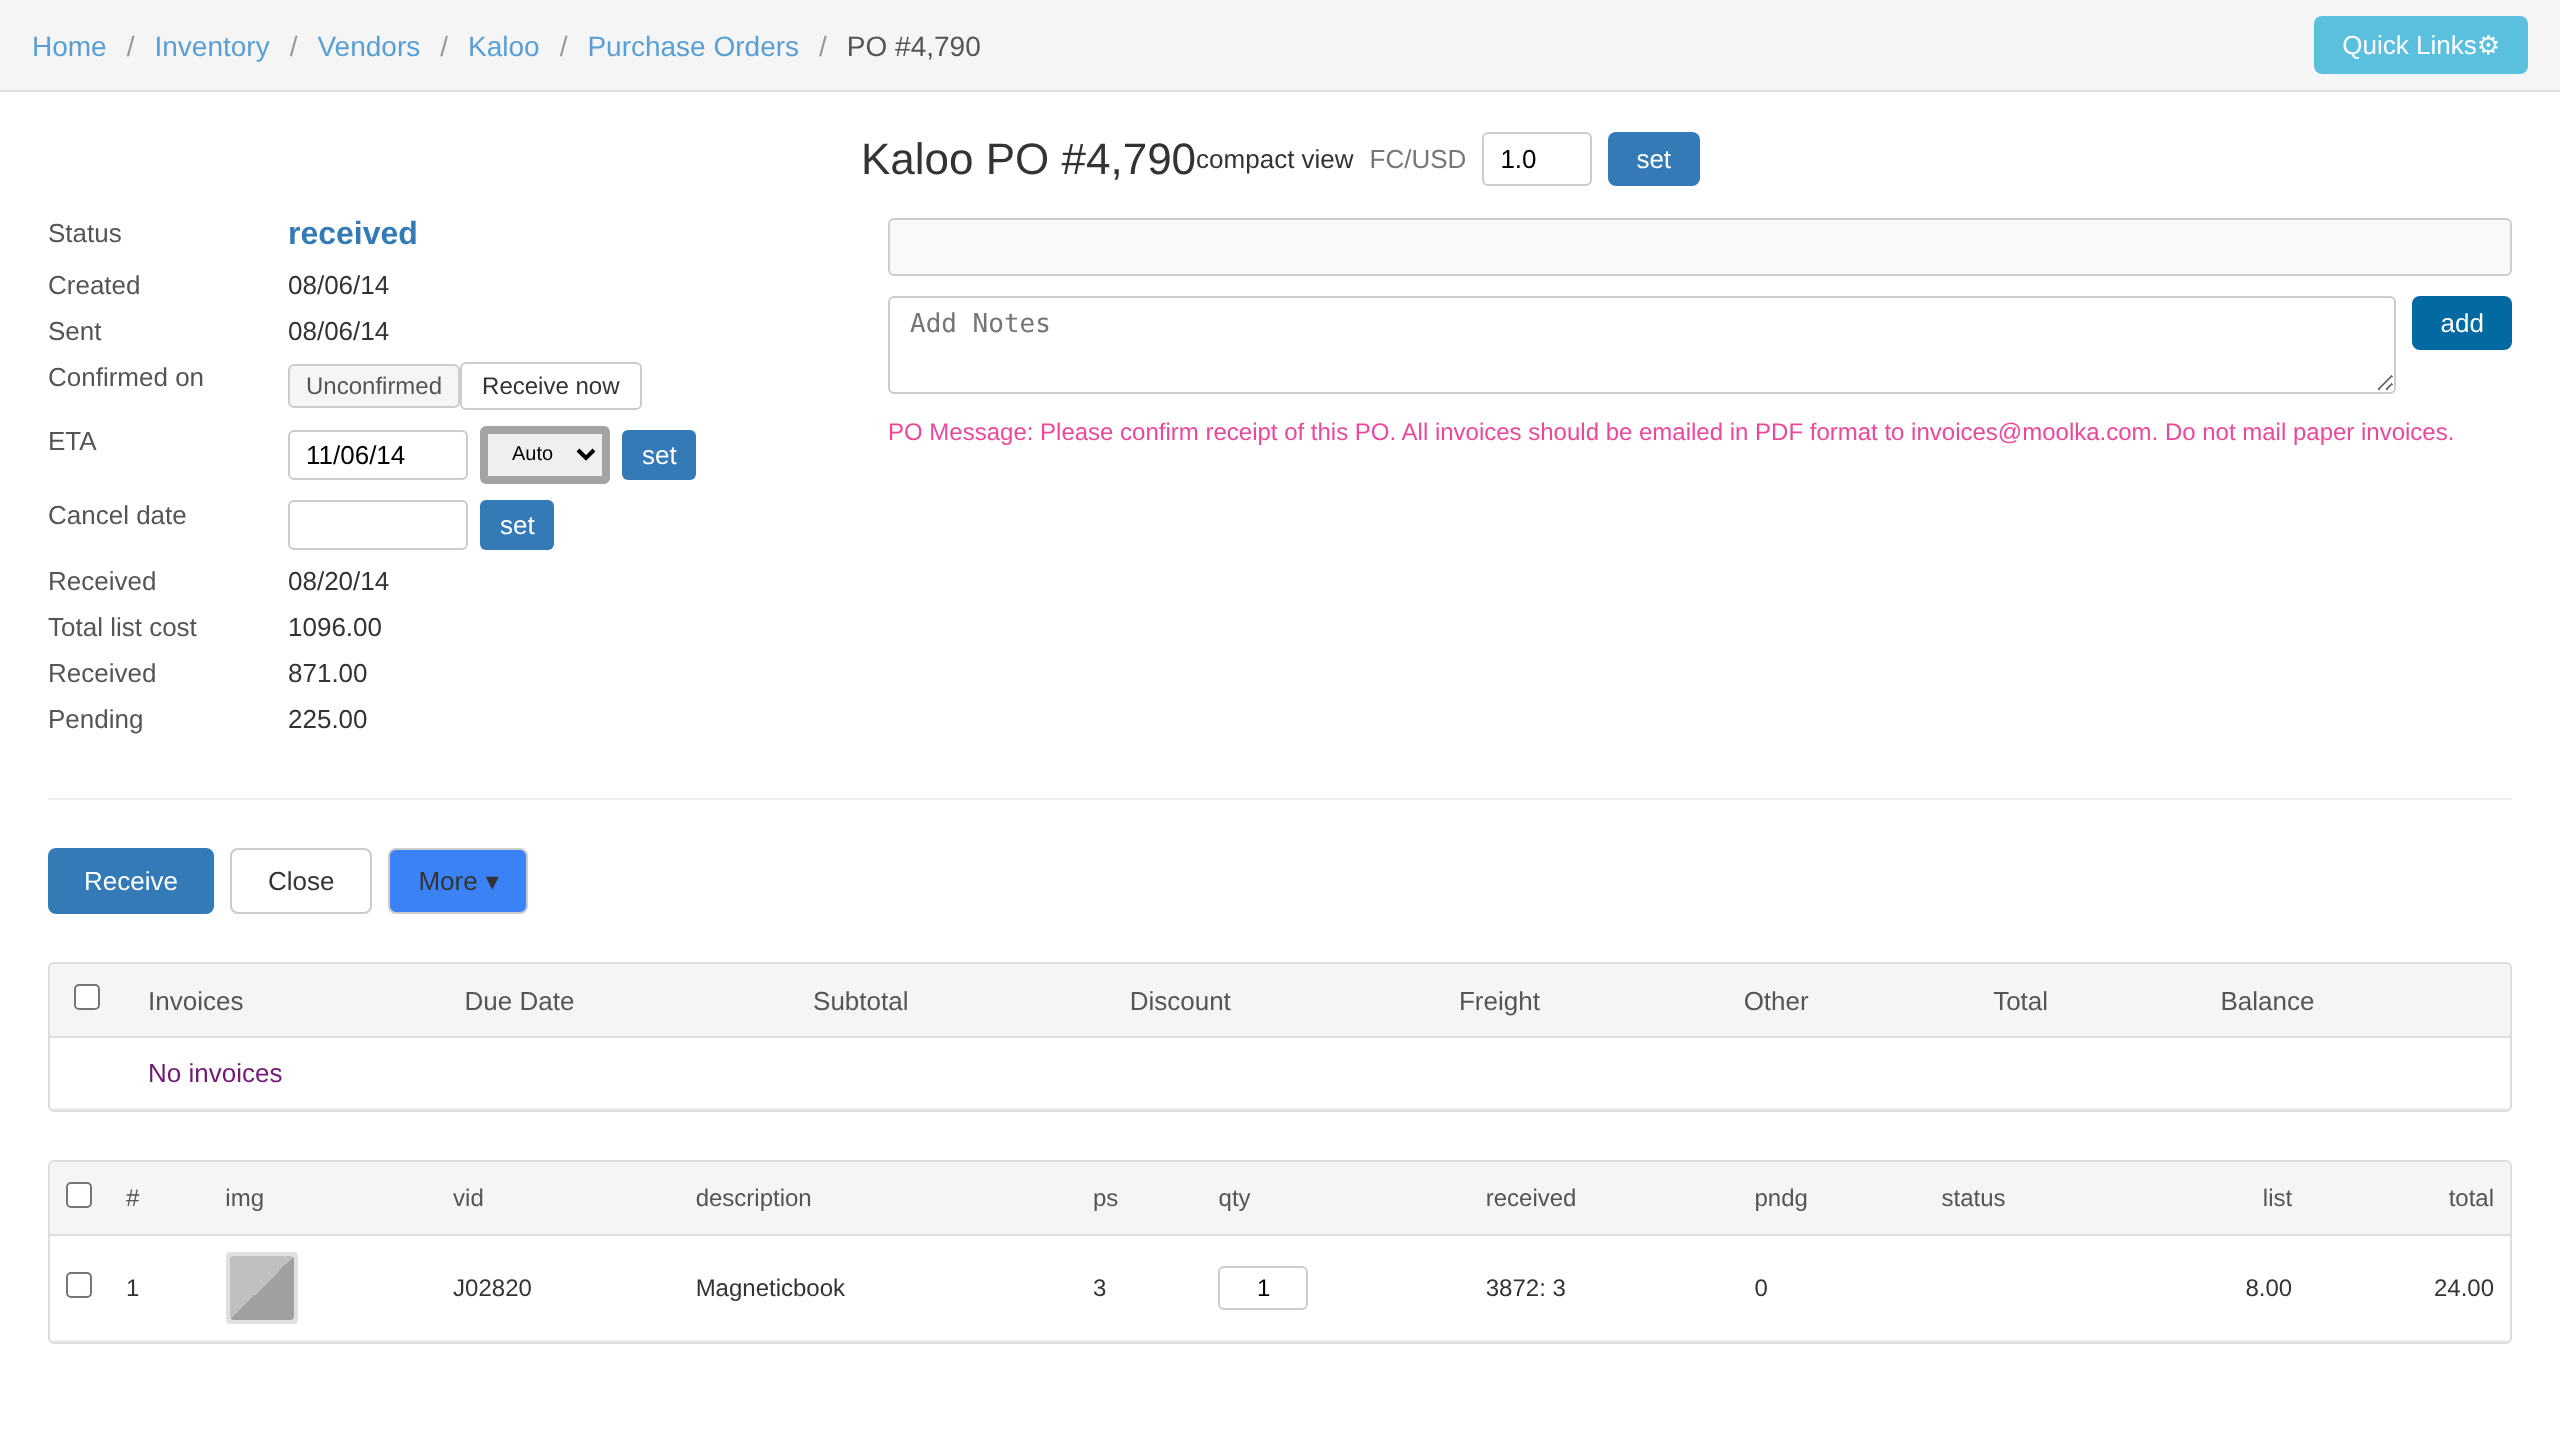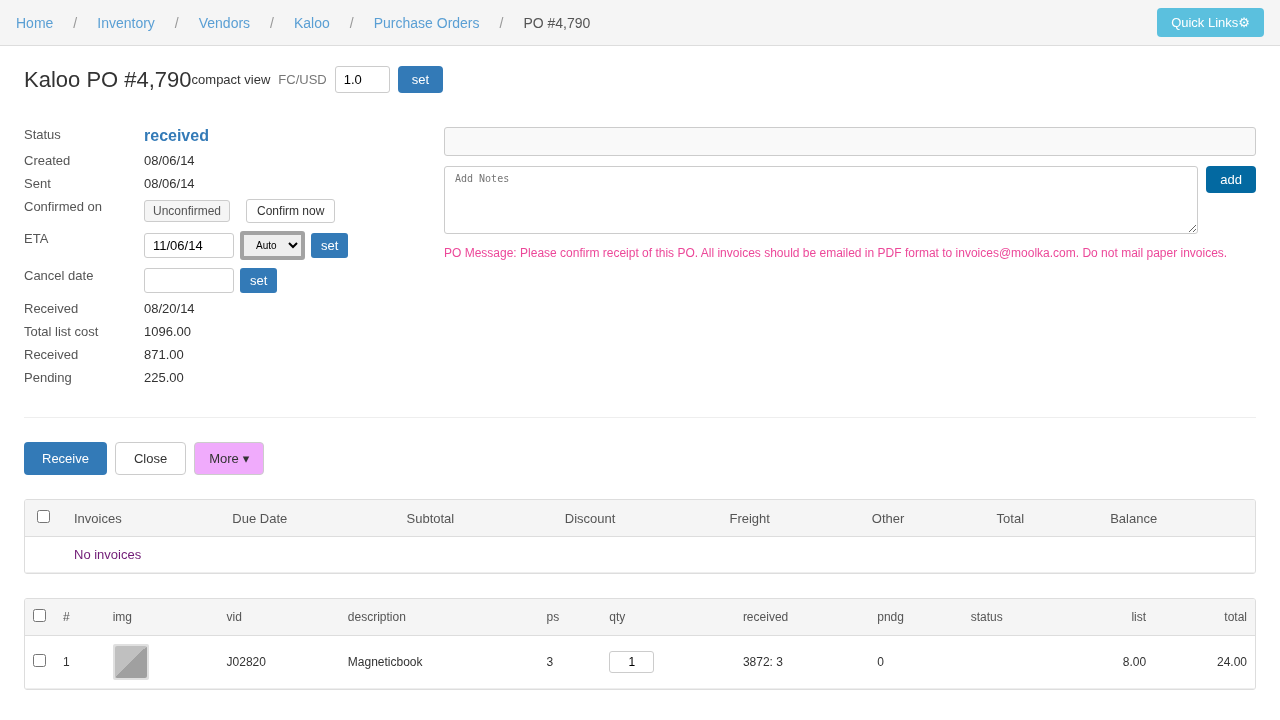--- a/index.html
+++ b/index.html
@@ -7,21 +7,21 @@
 
     
     .top-nav {
       background: #f5f5f5;
       border-bottom: 1px solid #ddd;
       padding: 8px 16px;
       display: flex;
       align-items: center;
       justify-content: space-between;
     }
-    .breadcrumb { display: flex; align-items: center; gap: 20px; font-size: 14px; }
+    .breadcrumb { display: flex; align-items: center; gap: 10px; font-size: 14px; }
     .breadcrumb a { color: #5a9fd4; text-decoration: none; }
     .breadcrumb .sep { color: #999; }
     .breadcrumb .current { color: #555; }
     .quick-links-btn {
       background: #5bc0de;
       color: #fff;
       border: none;
       padding: 7px 14px;
       border-radius: 4px;
       cursor: pointer;
@@ -31,22 +31,22 @@
       gap: 0;
     }
 
     
     .main-content { padding: 20px 24px; }
 
     
     .page-header {
       display: flex;
       align-items: center;
-      justify-content: flex-start;
-      margin-bottom: 34px;
+      justify-content: center;
+      margin-bottom: 16px;
     }
     .page-title { font-size: 22px; color: #333; font-weight: normal; }
     .view-controls { display: flex; align-items: center; gap: 8px; }
     .fc-usd-label { font-size: 13px; color: #777; }
     .fc-usd-input {
       width: 55px;
       padding: 5px 8px;
       border: 1px solid #ccc;
       border-radius: 3px;
       font-size: 13px;
@@ -70,21 +70,21 @@
       padding-bottom: 24px;
     }
     .left-info { flex: 0 0 auto; min-width: 380px; }
     .right-info { flex: 1; }
 
     .info-row { display: flex; align-items: flex-start; margin-bottom: 8px; }
     .info-label { width: 120px; color: #555; font-size: 13px; flex-shrink: 0; }
     .info-value { color: #333; font-size: 13px; }
     .status-received { color: #337ab7; font-size: 16px; font-weight: bold; }
 
-    .confirmed-row { display: flex; align-items: center; gap: 16px; }
+    .confirmed-row { display: flex; align-items: center; gap: 0; }
     .unconfirmed-badge {
       background: #f5f5f5;
       border: 1px solid #ccc;
       padding: 3px 8px;
       border-radius: 3px;
       font-size: 12px;
       color: #555;
     }
     .confirm-now-btn {
       background: #fff;
@@ -146,23 +146,23 @@
       font-size: 13px;
       margin-bottom: 10px;
       background: #f9f9f9;
     }
     .notes-row { display: flex; gap: 8px; margin-bottom: 10px; }
     .notes-textarea {
       flex: 1;
       padding: 6px 10px;
       border: 1px solid #ccc;
       border-radius: 3px;
-      font-size: 10px;
+      font-size: 13px;
       resize: vertical;
-      height: 68px;
+      height: 49px;
     }
     .add-btn {
       background: #0369a1;
       color: #fff;
       border: none;
       padding: 6px 14px;
       border-radius: 4px;
       cursor: pointer;
       font-size: 13px;
       align-self: flex-start;
@@ -187,21 +187,21 @@
     .close-btn {
       background: #fff;
       color: #333;
       border: 1px solid #ccc;
       padding: 8px 18px;
       border-radius: 4px;
       cursor: pointer;
       font-size: 13px;
     }
     .more-btn {
-      background: #f0abfc;
+      background: #3b82f6;
       color: #333;
       border: 1px solid #ccc;
       padding: 8px 14px;
       border-radius: 4px;
       cursor: pointer;
       font-size: 13px;
       display: flex;
       align-items: center;
       gap: 4px;
     }
@@ -291,21 +291,21 @@
 
       <div class="info-row">
         <span class="info-label">Sent</span>
         <span class="info-value">08/06/14</span>
       </div>
 
       <div class="info-row">
         <span class="info-label">Confirmed on</span>
         <div class="confirmed-row">
           <span class="unconfirmed-badge">Unconfirmed</span>
-          <button class="confirm-now-btn">Confirm now</button>
+          <button class="confirm-now-btn">Receive now</button>
         </div>
       </div>
 
       <div class="info-row">
         <span class="info-label">ETA</span>
         <div class="eta-row">
           <input type="text" class="eta-input" value="11/06/14" style="">
           <select class="eta-select">
             <option>Auto</option>
           </select>

